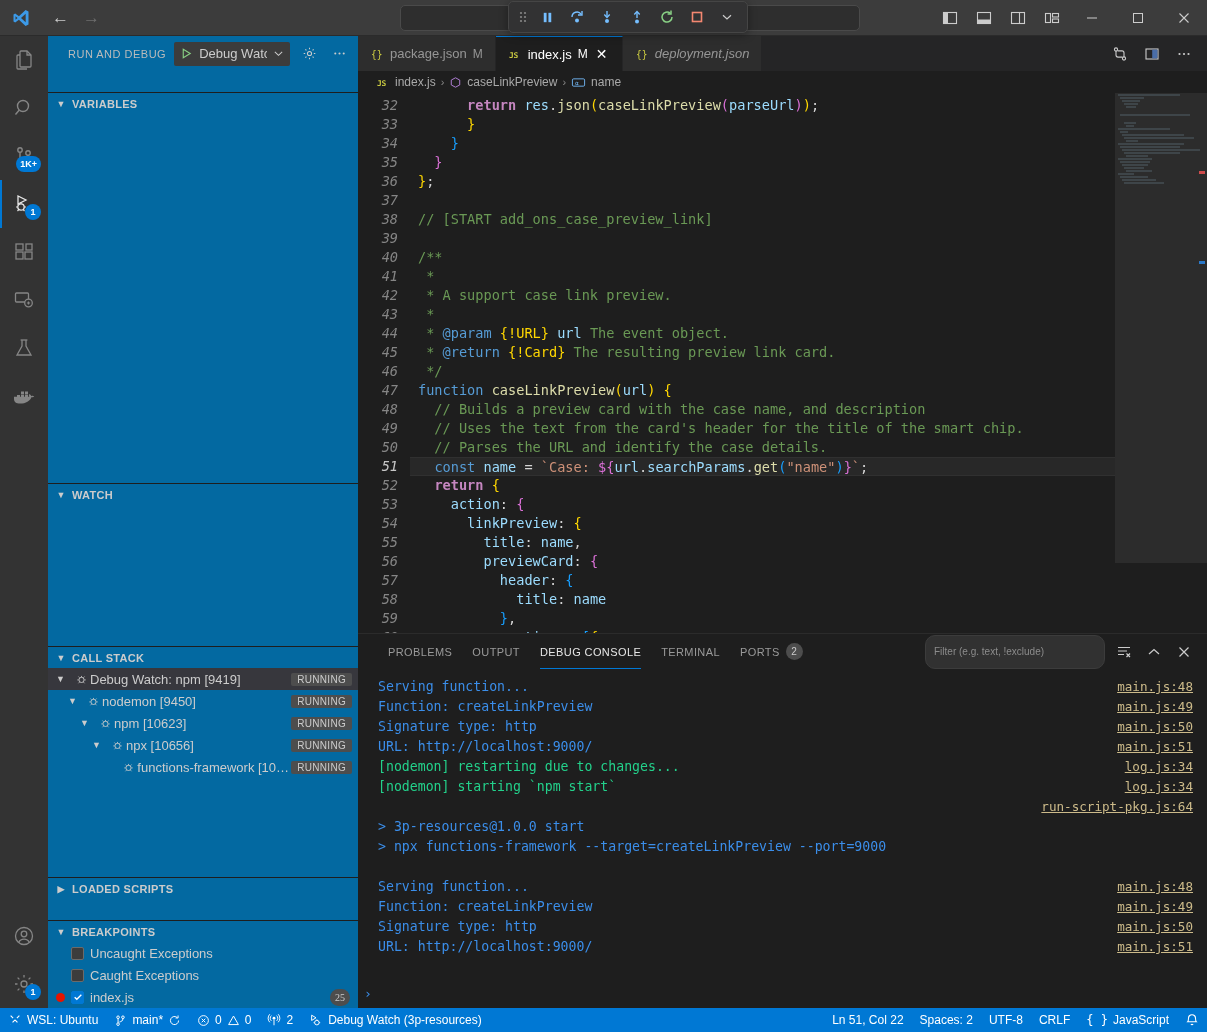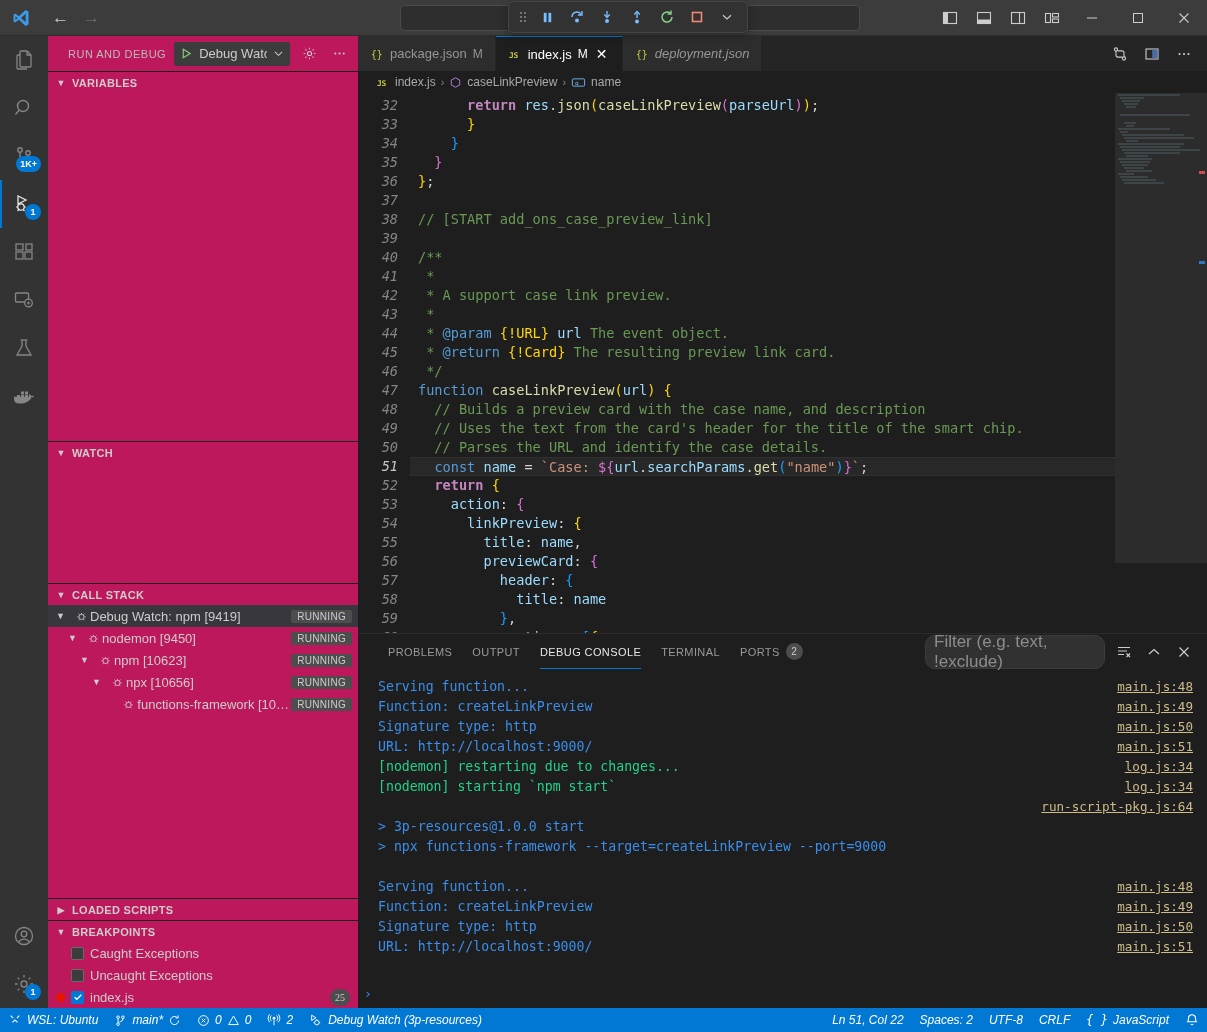--- a/index.html
+++ b/index.html
@@ -67,22 +67,22 @@
   .badge {
     position: absolute; right: 7px; bottom: 8px; background: #0078d4;
     color: #fff; border-radius: 9px; min-width: 16px; height: 16px;
     font-size: 9px; font-weight: bold; display: flex; align-items: center;
     justify-content: center; padding: 0 4px; line-height: 1;
   }
   .act-bottom { margin-top: auto; }
 
   
   .sidebar {
-    width: 310px; background: #be185d; flex: 0 0 310px;
-    display: flex; flex-direction: column; min-height: 0;
+    width: 310px; background: #0369a1; flex: 0 0 310px;
+    display: flex; flex-direction: column; min-height: 0; gap: 21px;
   }
   .sb-header {
     height: 35px; display: flex; align-items: center; padding: 0 8px 0 20px;
     gap: 8px; flex: 0 0 35px;
   }
   .sb-title { font-size: 11px; letter-spacing: .5px; color: #bbbbbb; white-space: nowrap; }
   .launch-select {
     display: flex; align-items: center; gap: 6px; background: #3c3c3c;
     height: 24px; padding: 0 6px; border-radius: 2px; flex: 1; min-width: 0;
     max-width: 158px;
@@ -189,38 +189,38 @@
   .ptab.active { color: #e7e7e7; }
   .ptab.active::after { content:''; position:absolute; left:10px; right:10px; bottom:0;
                         height:1px; background:#0078d4; }
   .ports-badge { background: #4d4d4d; color: #cccccc; font-size: 10px; min-width: 17px;
                  height: 17px; border-radius: 9px; display:flex; align-items:center;
                  justify-content:center; padding: 0 5px; }
   .panel-actions { margin-left: auto; display: flex; align-items: center; gap: 8px;
                    padding-right: 12px; }
   .filter-box { width: 180px; height: 24px; background: #313131; border: 1px solid #3c3c3c;
                 border-radius: 10px; display: flex; align-items: center; padding: 16px 8px;
-                font-size: 17px; color: #8c8c8c; }
+                font-size: 10px; color: #8c8c8c; }
   .pa-icon { width: 22px; height: 22px; display:flex; align-items:center;
              justify-content:center; cursor: default; }
 
   .console { flex: 1; position: relative; overflow: hidden;
              font-family: "DejaVu Sans Mono", monospace; font-size: 13.2px;
              line-height: 20px; padding: 8px 0 0 20px; }
   .cline { height: 20px; display: flex; align-items: center; padding-right: 14px; }
   .cmsg { white-space: pre; }
   .csrc { margin-left: auto; color: #cdbb8a; text-decoration: underline; font-size: 12.6px; }
   .m-blue { color: #3b8eea; }
   .m-green { color: #23d18b; }
   .console-prompt { position: absolute; left: 6px; bottom: 4px; color: #3b8eea; font-size: 13px; }
 
   
   .statusbar {
     height: 24px; flex: 0 0 24px; background: #0078d4; display: flex;
-    align-items: center; color: #ffffff; font-size: 12px; font-style: italic;
+    align-items: center; color: #ffffff; font-size: 12px;
   }
   .sb-item { height: 100%; display: flex; align-items: center; gap: 5px; padding: 0 8px; cursor: default; }
   .sb-right { margin-left: auto; display: flex; align-items: center; height: 100%; }
   svg { display: block; }
 </style>
 </head>
 <body>
 
 <div class="app">
 
@@ -545,26 +545,26 @@
 
       <div class="section" style="flex:0 0 88px;">
         <div class="section-header">
           <span class="twisty">▼</span>
           <span>BREAKPOINTS</span>
         </div>
         <div class="section-body" id="breakpoints-body">
             <div class="bp-row">
               <span style="width: 9px; margin-left: -14px;"></span>
               <span class="cb"></span>
-              <span>Caught Exceptions</span>
+              <span>Uncaught Exceptions</span>
             </div>
             <div class="bp-row">
               <span style="width: 9px; margin-left: -14px;"></span>
               <span class="cb"></span>
-              <span>Uncaught Exceptions</span>
+              <span>Caught Exceptions</span>
             </div>
             <div class="bp-row">
               <span class="bp-dot" style="margin-left: -14px;"></span>
               <span class="cb checked">
                 <svg width="10" height="10" viewBox="0 0 12 12">
                   <path d="M2 6.2 4.6 8.8 10 3.4" fill="none" stroke="#fff" stroke-width="1.6"></path>
                 </svg>
               </span>
               <span>index.js</span>
               <span class="bp-count">25</span>

